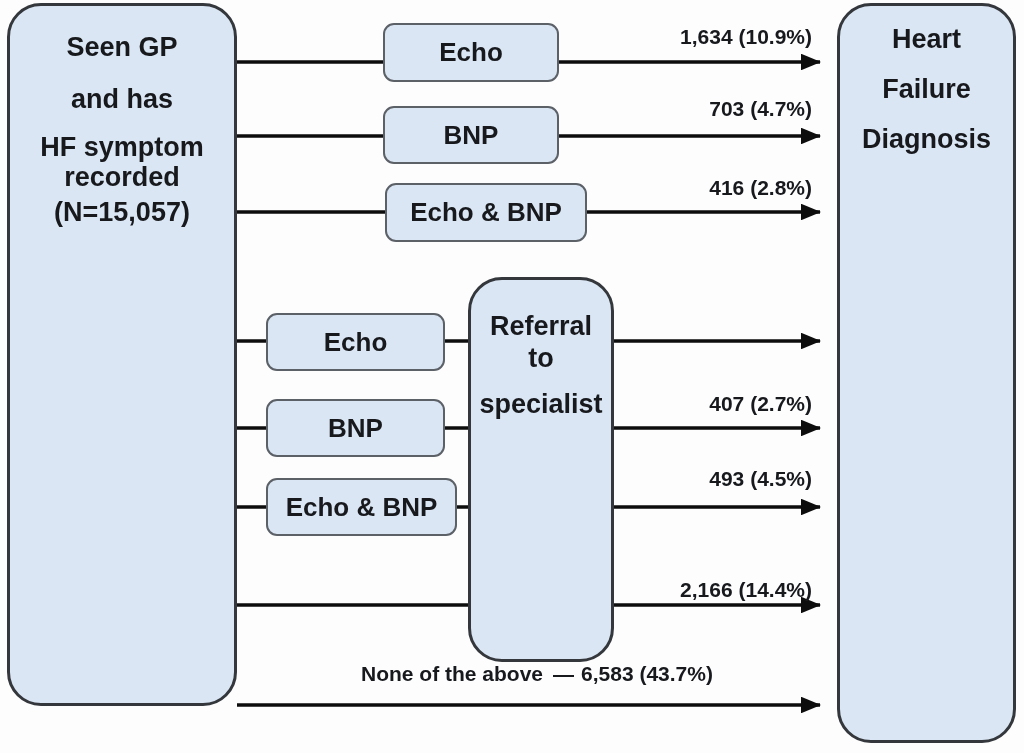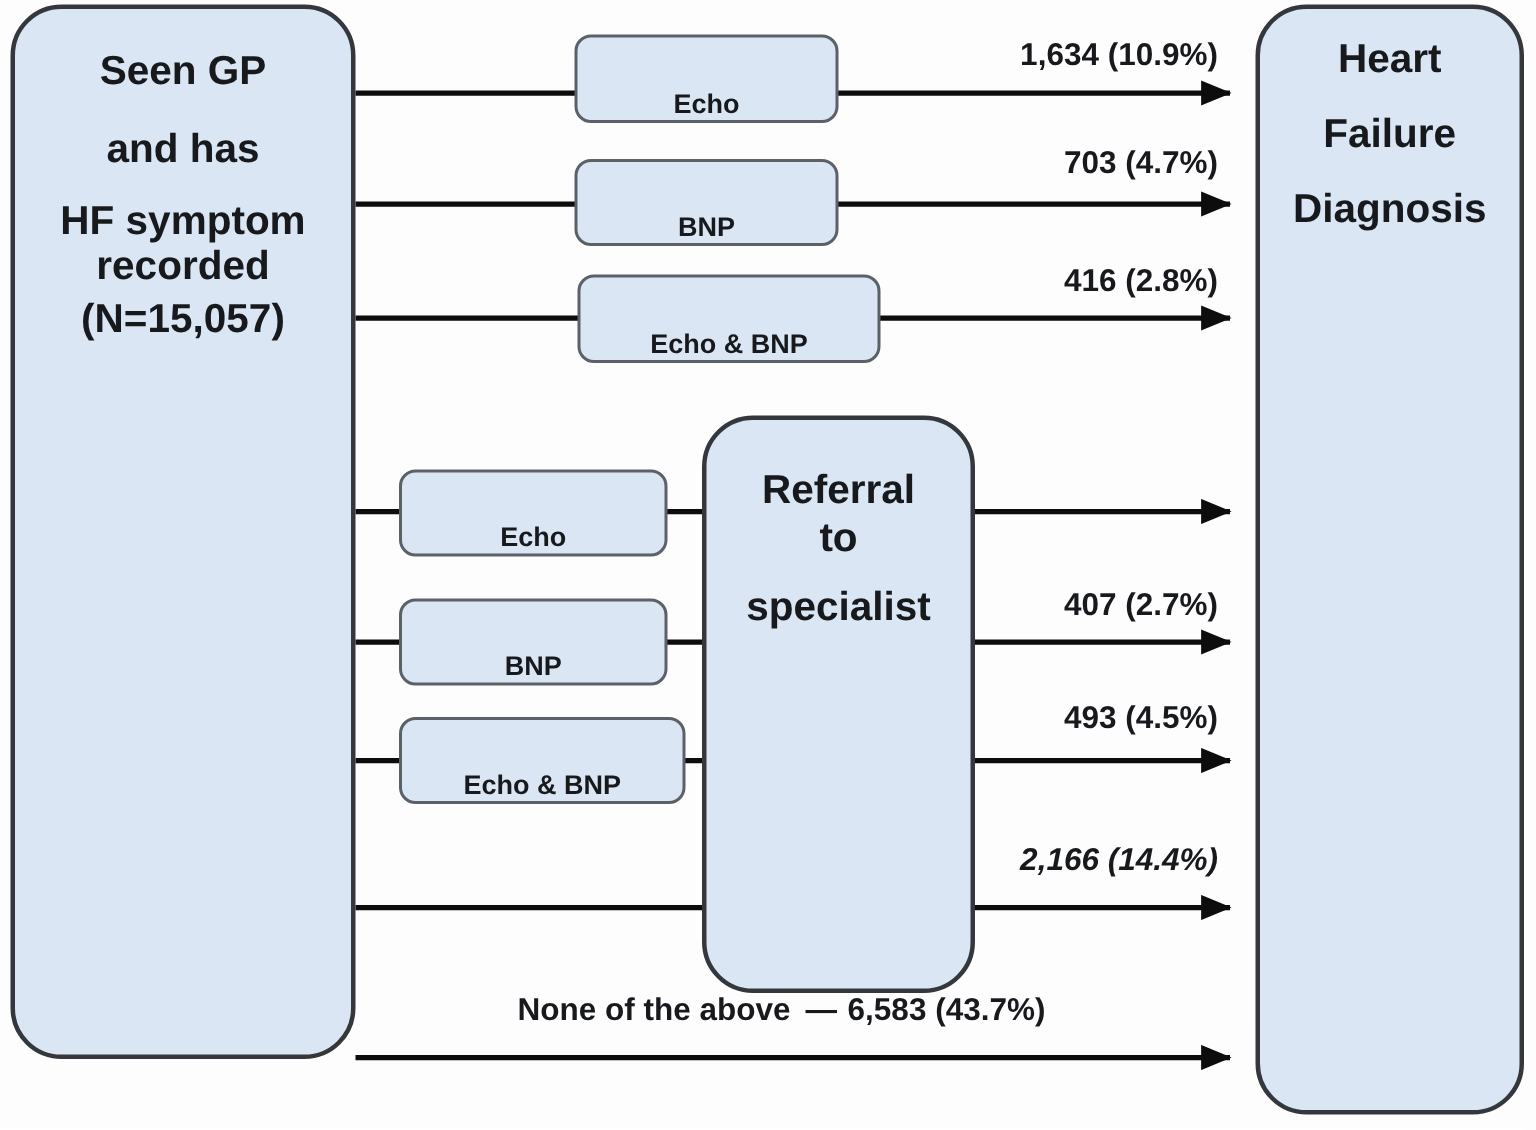--- a/index.html
+++ b/index.html
@@ -32,26 +32,26 @@
     text-align:center;
   }
   .big{
     border:3px solid var(--box-border-dark);
     border-radius:34px;
     font-size:27px;line-height:30px;
   }
   .small{
     border:2.5px solid var(--box-border-light);
     border-radius:11px;
-    justify-content:flex-end;
-    font-size:18px;
+    justify-content:center;
+    font-size:26px;
   }
   .source-box{left:7px;top:3px;width:230px;height:703px;padding-top:26px;}
   .outcome-box{left:837px;top:3px;width:179px;height:740px;padding-top:18px;}
-  .referral-box{left:468px;top:277px;width:182px;height:385px;padding-top:30px;font-size:27px;line-height:32px;}
+  .referral-box{left:468px;top:277px;width:146px;height:385px;padding-top:30px;font-size:27px;line-height:32px;}
 
   .source-box .ln2{margin-top:22px;}
   .source-box .ln3{margin-top:18px;}
   .source-box .ln4{margin-top:0;}
   .source-box .ln5{margin-top:5px;}
   .outcome-box .ln2,.outcome-box .ln3{margin-top:20px;}
   .referral-box .ln3{margin-top:14px;}
 
   .tbox-echo-direct   {left:383px;top:23px; width:176px;height:59px;}
   .tbox-bnp-direct    {left:383px;top:106px;width:176px;height:58px;}
@@ -64,24 +64,24 @@
     position:absolute;right:212px;
     font-size:21px;line-height:24px;
     white-space:nowrap;text-align:right;
   }
   .cl-1{top:25px;}
   .cl-2{top:97px;}
   .cl-3{top:176px;}
   .cl-4{top:299px;}
   .cl-5{top:392px;}
   .cl-6{top:467px;}
-  .cl-7{top:562px;font-style:italic;}
+  .cl-7{top:578px;}
 
   .none-label{
-    position:absolute;left:236px;top:662px;width:570px;
+    position:absolute;left:252px;top:662px;width:570px;
     text-align:center;font-size:21px;line-height:24px;white-space:nowrap;
   }
   .none-label .dash{margin:0 7px 0 10px;}
 </style>
 </head>
 <body>
 
 <div class="stage">
 
   <svg class="arrow-layer" viewBox="0 0 1024 753">

